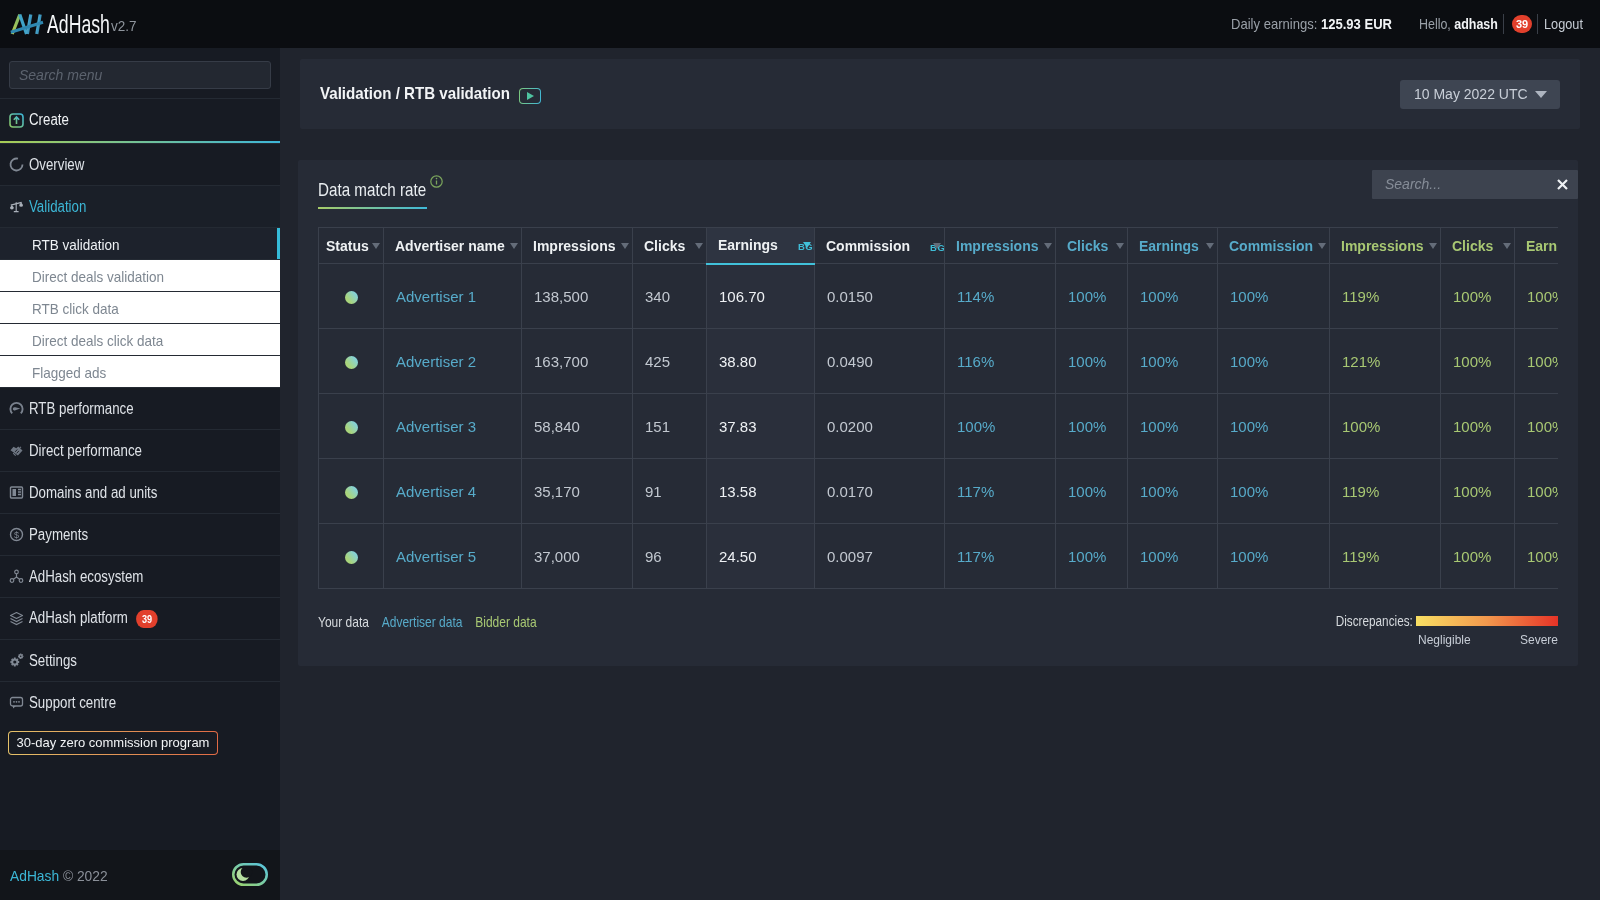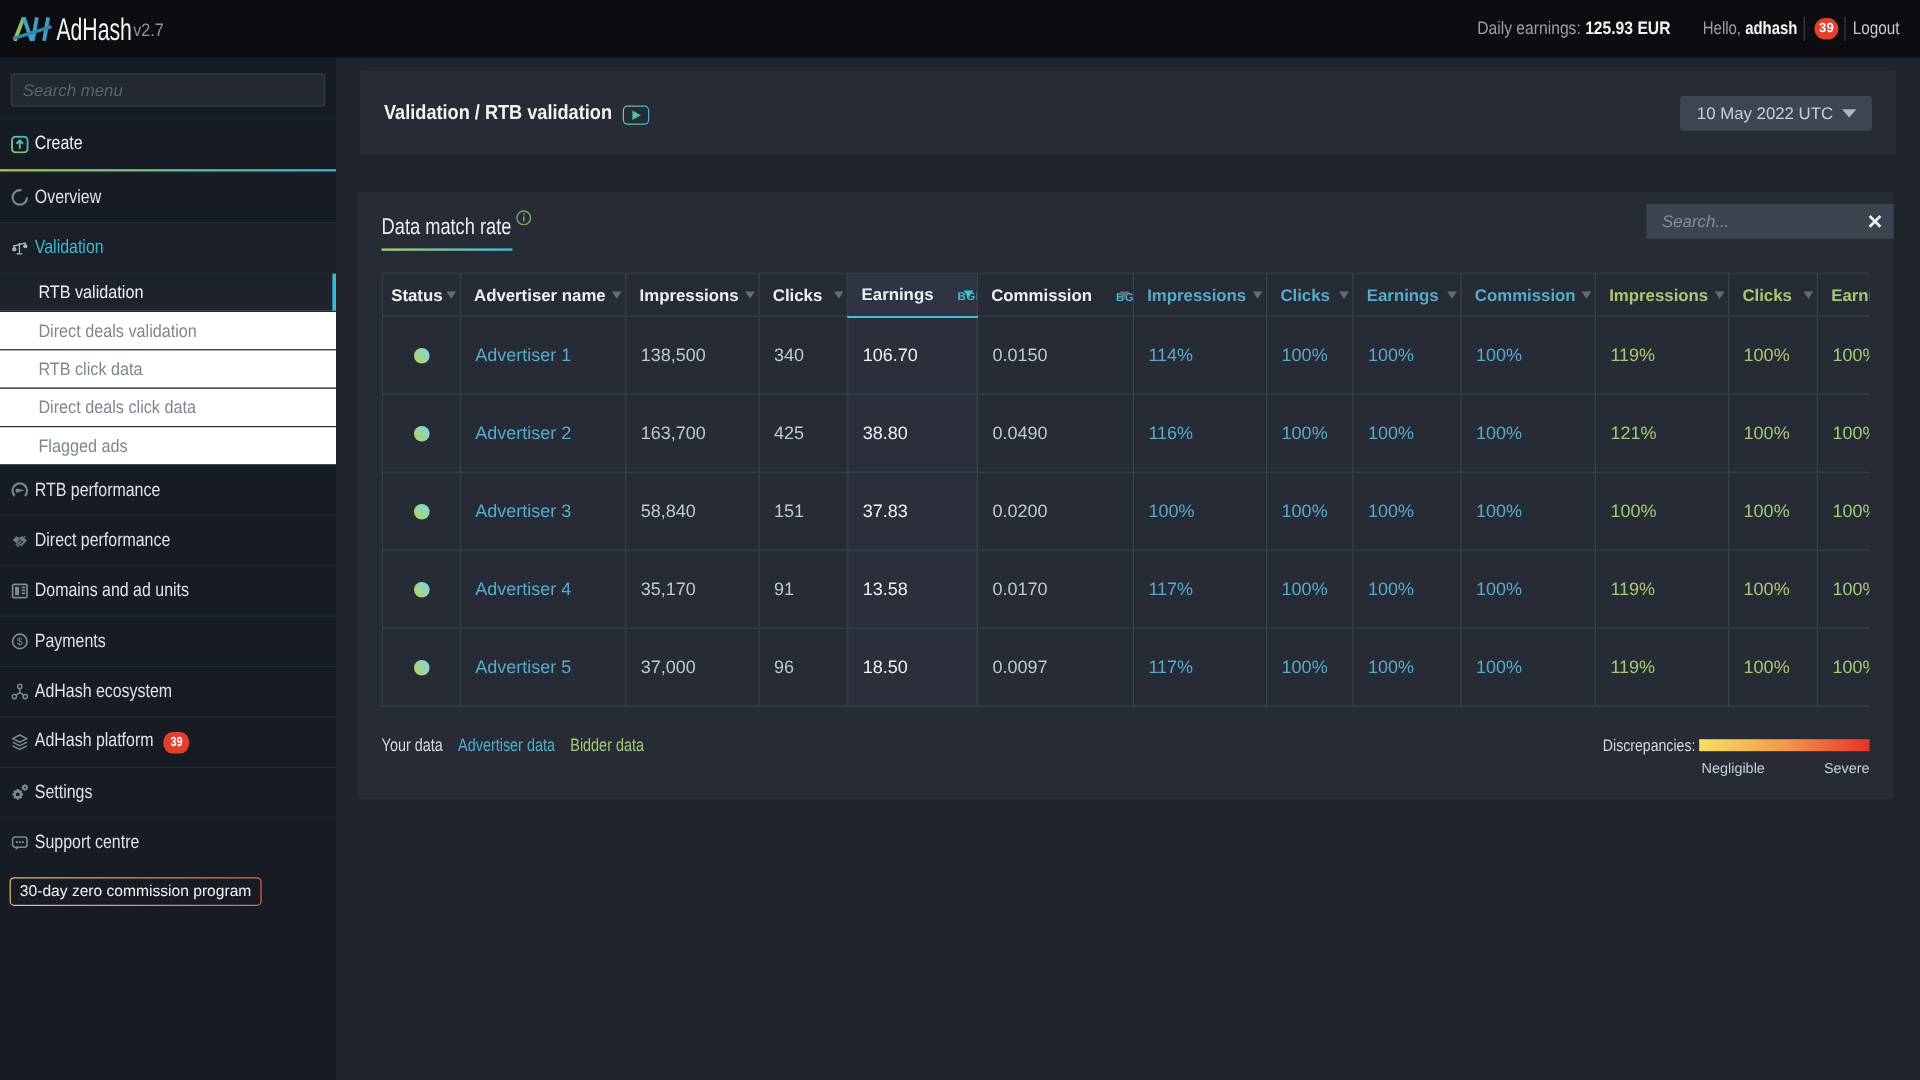--- a/index.html
+++ b/index.html
@@ -225,20 +225,34 @@
           <circle cx="5" cy="6.8" r="0.9" fill="#808893"></circle>
           <circle cx="7.5" cy="6.8" r="0.9" fill="#808893"></circle>
           <circle cx="10" cy="6.8" r="0.9" fill="#808893"></circle>
         </svg>
       <div class="lb">Support centre</div>
     </div>
   </div>
   <div id="zerobtn">
       <div class="in">30-day zero commission program</div>
     </div>
+  <div id="sidefoot">
+    <div class="cp"><a>AdHash</a> © 2022</div>
+    <svg id="toggle" width="36" height="23" viewBox="0 0 36 23">
+      <defs>
+          <linearGradient id="gtg" x1="0" y1="1" x2="1" y2="0">
+            <stop offset="0" stop-color="#9ed36a"></stop>
+            <stop offset="1" stop-color="#56c4e0"></stop>
+          </linearGradient>
+        </defs>
+      <rect x="1.25" y="1.25" width="33.5" height="20.5" rx="10.25" stroke="url(#gtg)" stroke-width="2.5" fill="none"></rect>
+      <circle cx="11" cy="11.5" r="6.5" fill="#b5dfa0"></circle>
+      <circle cx="14.5" cy="9" r="5.8" fill="#12151a"></circle>
+    </svg>
+  </div>
 </div>
 
 <div id="card1">
   <div id="crumb">Validation / RTB validation</div>
   <div id="playbtn">
       <div class="in">
         <div class="ptri"></div>
       </div>
     </div>
   <div id="datedrop">10 May 2022 UTC<div class="dtri"></div></div>
@@ -349,21 +363,21 @@
             <td class="adv">100%</td>
         <td class="bid">119%</td>
             <td class="bid">100%</td>
             <td class="bid">100%</td>
       </tr>
       <tr>
         <td style="padding-left:0;"><span class="dot"></span></td>
         <td class="adv">Advertiser 5</td>
             <td>37,000</td>
             <td>96</td>
-            <td class="hl">18.50</td>
+            <td class="hl">24.50</td>
             <td>0.0097</td>
         <td class="adv">117%</td>
             <td class="adv">100%</td>
             <td class="adv">100%</td>
             <td class="adv">100%</td>
         <td class="bid">119%</td>
             <td class="bid">100%</td>
             <td class="bid">100%</td>
       </tr>
     </tbody>

